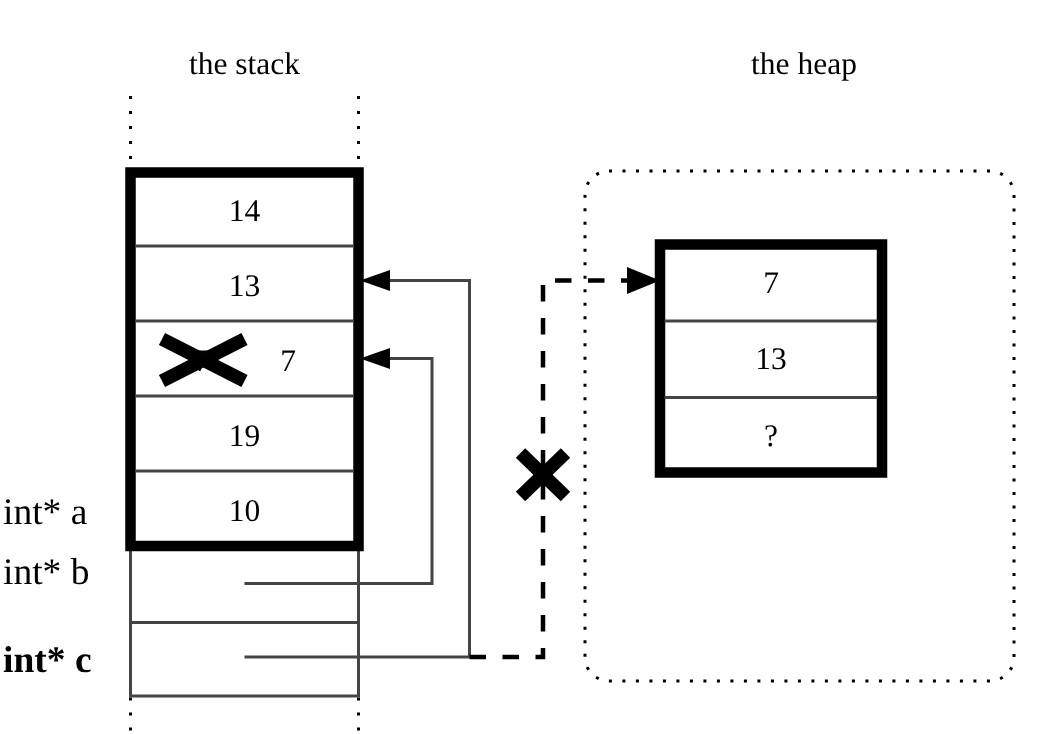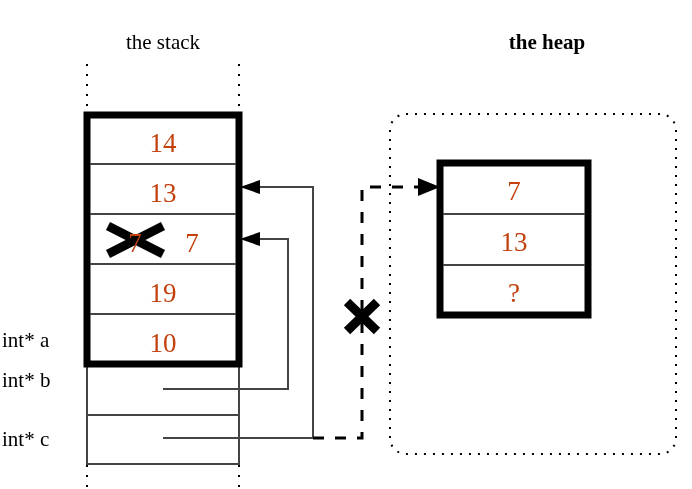--- a/index.html
+++ b/index.html
@@ -24,32 +24,32 @@
     height: 489px;
   }
   .heading {
     position: absolute;
     font-size: 21px;
     color: #000;
     white-space: nowrap;
     text-align: center;
   }
   #stack-heading { left: 86px; top: 2px; width: 154px; }
-  #heap-heading  { left: 404px; top: 2px; width: 286px; font-weight: bold; }
+  #heap-heading  { left: 393px; top: 2px; width: 286px; }
 
   .cell-value {
     position: absolute;
-    font-size: 27px;
-    color: #c2410c;
+    font-size: 21px;
+    color: #000000;
     text-align: center;
     white-space: nowrap;
   }
   .var-label {
     position: absolute;
-    font-size: 21px;
+    font-size: 25px;
     color: #000;
     white-space: nowrap;
     text-align: left;
   }
 </style>
 </head>
 <body>
 
 <div id="canvas">
 
@@ -111,19 +111,19 @@
 
   <div class="cell-value" style="left:103px; top:200px; width:64px;">7</div>
   <div class="cell-value" style="left:167px; top:200px; width:50px;">7</div>
 
   <div class="cell-value" style="left:87px; top:250px; width:152px;">19</div>
 
   <div class="cell-value" style="left:87px; top:300px; width:152px;text-align:center;">10</div>
 
   <div class="var-label" style="left:2px; top:300px;">int* a</div>
   <div class="var-label" style="left:2px; top:340px;">int* b</div>
-  <div class="var-label" style="left:2px; top:399px;">int* c</div>
+  <div class="var-label" style="left:2px; top:399px;font-weight:bold;">int* c</div>
 
   <div class="cell-value" style="left:440px; top:148px; width:148px;">7</div>
   <div class="cell-value" style="left:440px; top:199px; width:148px;">13</div>
   <div class="cell-value" style="left:440px; top:250px; width:148px;">?</div>
 
 </div>
 
 </body></html>

